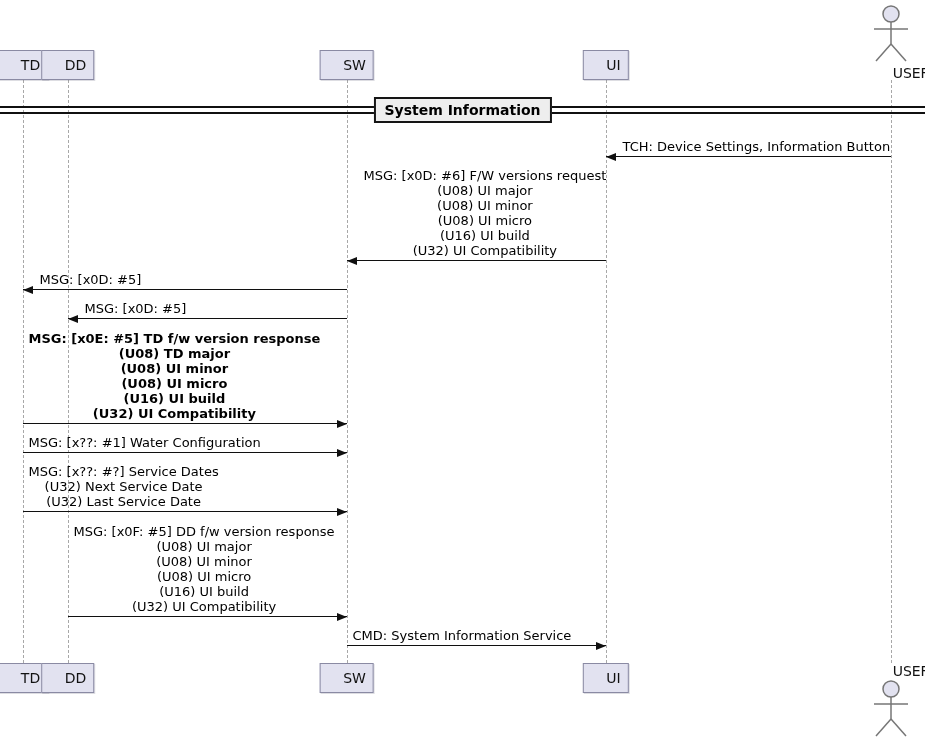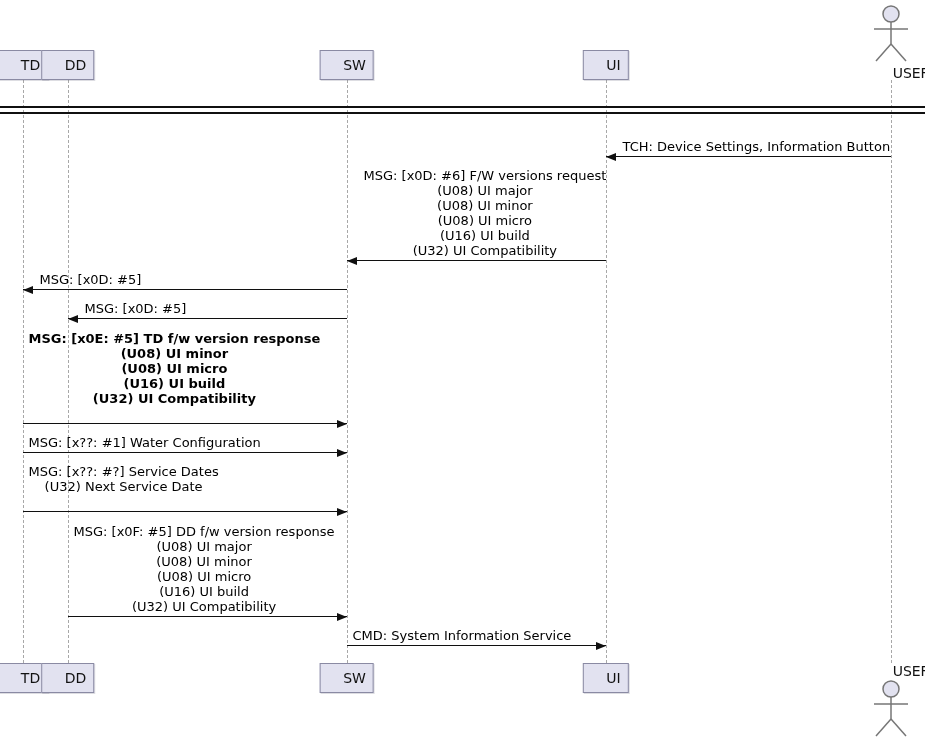--- a/index.html
+++ b/index.html
@@ -63,20 +63,21 @@
 
 <div id="stage">
   <div id="lifelines">
       <div class="lifeline" style="left: 22.5px; top: 80px; height: 583px;"></div>
       <div class="lifeline" style="left: 67.5px; top: 80px; height: 583px;"></div>
       <div class="lifeline" style="left: 346.5px; top: 80px; height: 583px;"></div>
       <div class="lifeline" style="left: 605.5px; top: 80px; height: 583px;"></div>
       <div class="lifeline" style="left: 890.5px; top: 80px; height: 583px;"></div>
     </div>
   <div class="divider-rule"></div>
+  <div class="divider-label">System Information</div>
   <div id="participants">
       <div class="participant" style="left: 22.5px; top: 50px;">TD</div>
       <div class="participant" style="left: 22.5px; top: 663px;">TD</div>
       <div class="participant" style="left: 67.5px; top: 50px;">DD</div>
       <div class="participant" style="left: 67.5px; top: 663px;">DD</div>
       <div class="participant" style="left: 346.5px; top: 50px;">SW</div>
       <div class="participant" style="left: 346.5px; top: 663px;">SW</div>
       <div class="participant" style="left: 605.5px; top: 50px;">UI</div>
       <div class="participant" style="left: 605.5px; top: 663px;">UI</div>
       <div class="actor-label" style="left: 890.5px; top: 65px;">USER</div>
@@ -128,39 +129,41 @@
         <div class="msg-head left" style="top: 314.5px; left: 67.5px;"></div>
         <div class="msg-text" style="left: 84.5px; top: 301px;">
           <div>MSG: [x0D: #5]</div>
         </div>
       </div>
       <div>
         <div class="msg-line" style="left: 22.5px; width: 324px; top: 423px;"></div>
         <div class="msg-head right" style="top: 419.5px; left: 336.5px;"></div>
         <div class="msg-text" style="left: 28.5px; top: 331px; font-weight: bold;">
           <div>MSG: [x0E: #5] TD f/w version response</div>
+          <div>(U08) TD major</div>
           <div>(U08) UI minor</div>
           <div>(U08) UI micro</div>
           <div>(U16) UI build</div>
           <div>(U32) UI Compatibility</div>
         </div>
       </div>
       <div>
         <div class="msg-line" style="left: 22.5px; width: 324px; top: 452px;"></div>
         <div class="msg-head right" style="top: 448.5px; left: 336.5px;"></div>
         <div class="msg-text" style="left: 28.5px; top: 435px;">
           <div>MSG: [x??: #1] Water Configuration</div>
         </div>
       </div>
       <div>
         <div class="msg-line" style="left: 22.5px; width: 324px; top: 511px;"></div>
         <div class="msg-head right" style="top: 507.5px; left: 336.5px;"></div>
         <div class="msg-text" style="left: 28.5px; top: 464px;">
           <div>MSG: [x??: #?] Service Dates</div>
           <div>(U32) Next Service Date</div>
+          <div>(U32) Last Service Date</div>
         </div>
       </div>
       <div>
         <div class="msg-line" style="left: 67.5px; width: 279px; top: 616px;"></div>
         <div class="msg-head right" style="top: 612.5px; left: 336.5px;"></div>
         <div class="msg-text" style="left: 73.5px; top: 524px;">
           <div>MSG: [x0F: #5] DD f/w version response</div>
           <div>(U08) UI major</div>
           <div>(U08) UI minor</div>
           <div>(U08) UI micro</div>

